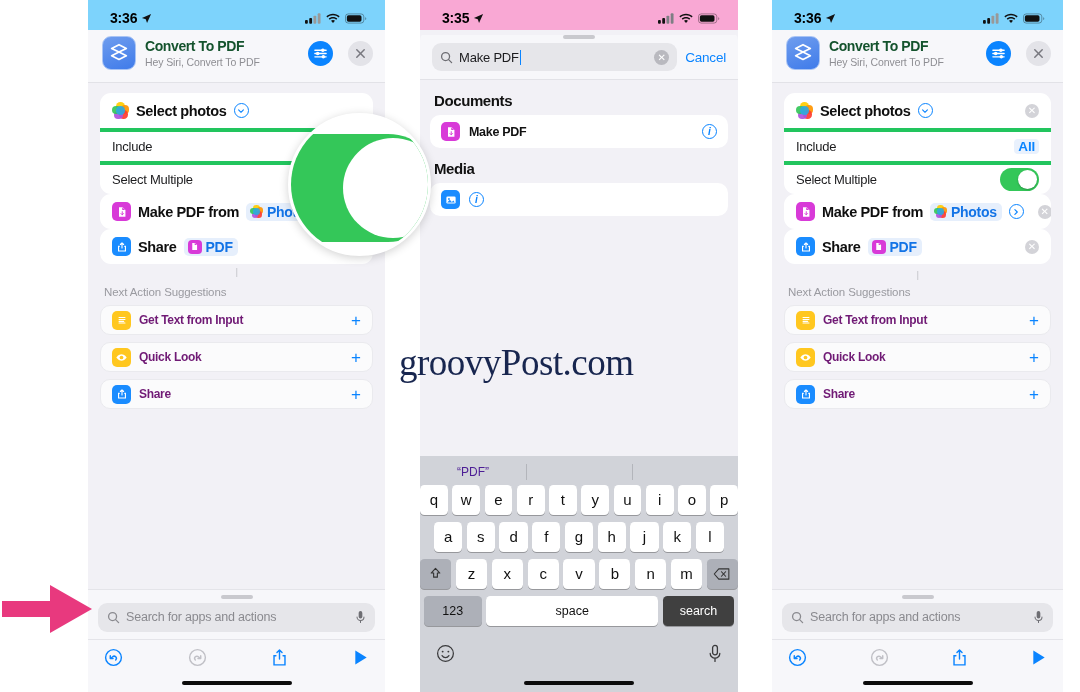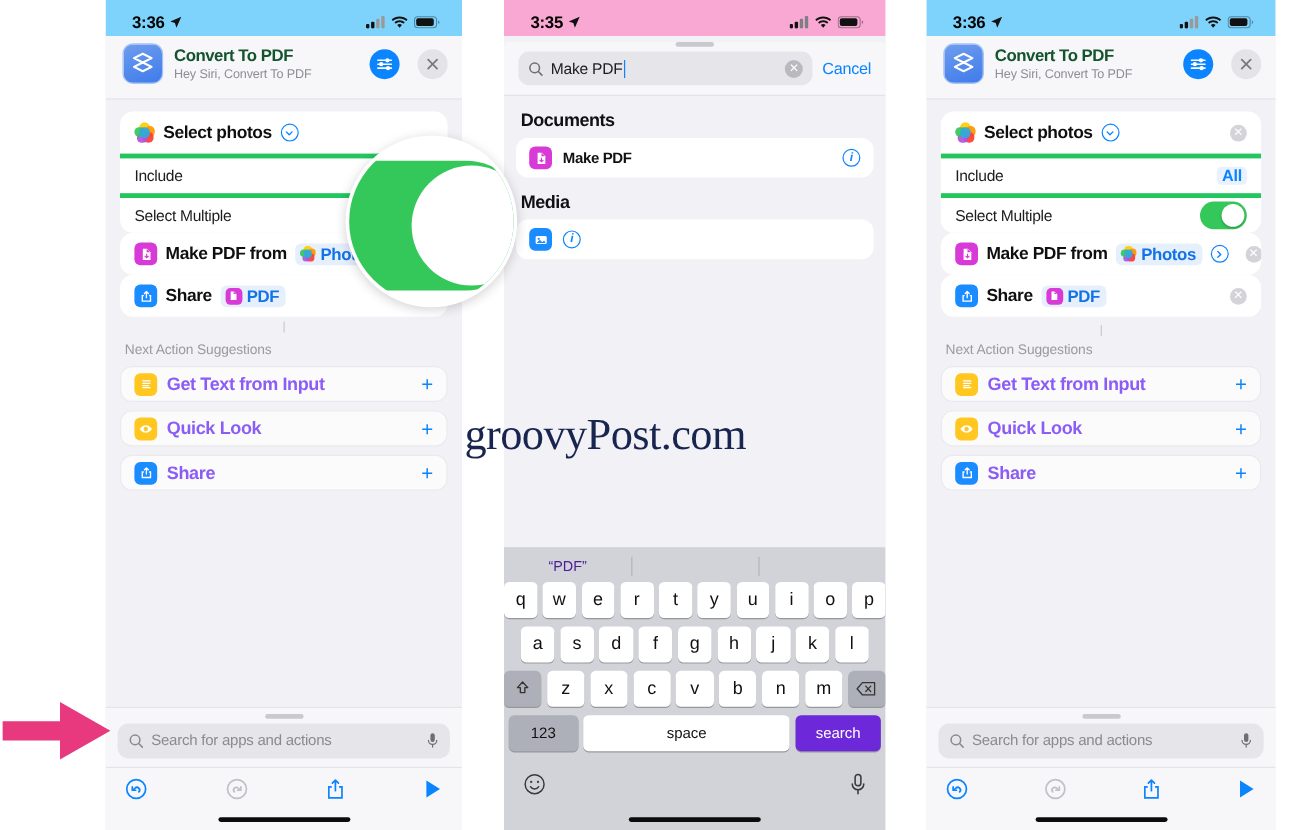--- a/index.html
+++ b/index.html
@@ -153,21 +153,21 @@
   .sugg-title {
     font-size: 11.5px; color: #9a9aa0; letter-spacing: -0.1px;
     margin: 22px 0 7px 4px;
   }
   .sugg {
     background: #fbfbfc; border: 1px solid #eaeaee; border-radius: 10px;
     height: 30px; display: flex; align-items: center; gap: 8px;
     padding: 0 11px; margin-bottom: 7px;
   }
   .sugg-label {
-    font-size: 15px; font-weight: bold; color: #8b5cf6;
+    font-size: 12px; font-weight: bold; color: #701a75;
     letter-spacing: -0.3px;
   }
   .plus { color: #0a84ff; font-size: 17px; line-height: 1; font-weight: 300; }
 
   
   .dock {
     position: absolute; left: 0; right: 0; bottom: 0;
     background: #f7f7fa; border-top: 1px solid #e4e4e9;
   }
   .grabber {
@@ -254,41 +254,41 @@
   .krow.r2 { padding: 0 14px; }
   .key {
     background: #fff; border-radius: 4.5px; height: 30px;
     flex: 1; display: flex; align-items: center; justify-content: center;
     font-size: 15px; color: #111; box-shadow: 0 1px 0 rgba(0,0,0,.28);
   }
   .key.fn { background: #adb0b8; }
   .krow.r4 { padding: 0 4px; }
   .key.num { flex: 1.7; font-size: 12.5px; background: #adb0b8; }
   .key.space { flex: 5.1; font-size: 12.5px; }
-  .key.search { flex: 2.1; background: #6d28d9; color: #fff; font-size: 12.5px; }
+  .key.search { flex: 2.1; background: #404040; color: #fff; font-size: 12.5px; }
   .kbot { height: 42px; display: flex; align-items: center; justify-content: space-between; padding: 0 16px; }
 
   
   .magnifier {
     position: absolute; left: 288px; top: 113px;
     width: 143px; height: 143px; border-radius: 50%;
     background: #fff; border: 3px solid #fff;
     box-shadow: 0 2px 10px rgba(0,0,0,.18);
     overflow: hidden; z-index: 40;
   }
   .magnifier .bigtoggle {
     position: absolute; left: -34px; top: 18px;
     width: 185px; height: 108px; border-radius: 54px; background: #34c759;
   }
   .magnifier .bigknob {
     position: absolute; left: 52px; top: 22px;
     width: 100px; height: 100px; border-radius: 50%; background: #fff;
   }
   .watermark {
-    position: absolute; left: 387px; top: 341px; z-index: 50;
+    position: absolute; left: 399px; top: 341px; z-index: 50;
     font-family: "Liberation Serif", serif;
     font-size: 37px; color: #18264f; letter-spacing: -0.5px;
     white-space: nowrap;
   }
   .arrow { position: absolute; left: 2px; top: 583px; z-index: 50; }
 </style>
 </head>
 <body>
 
 <div class="stage">

